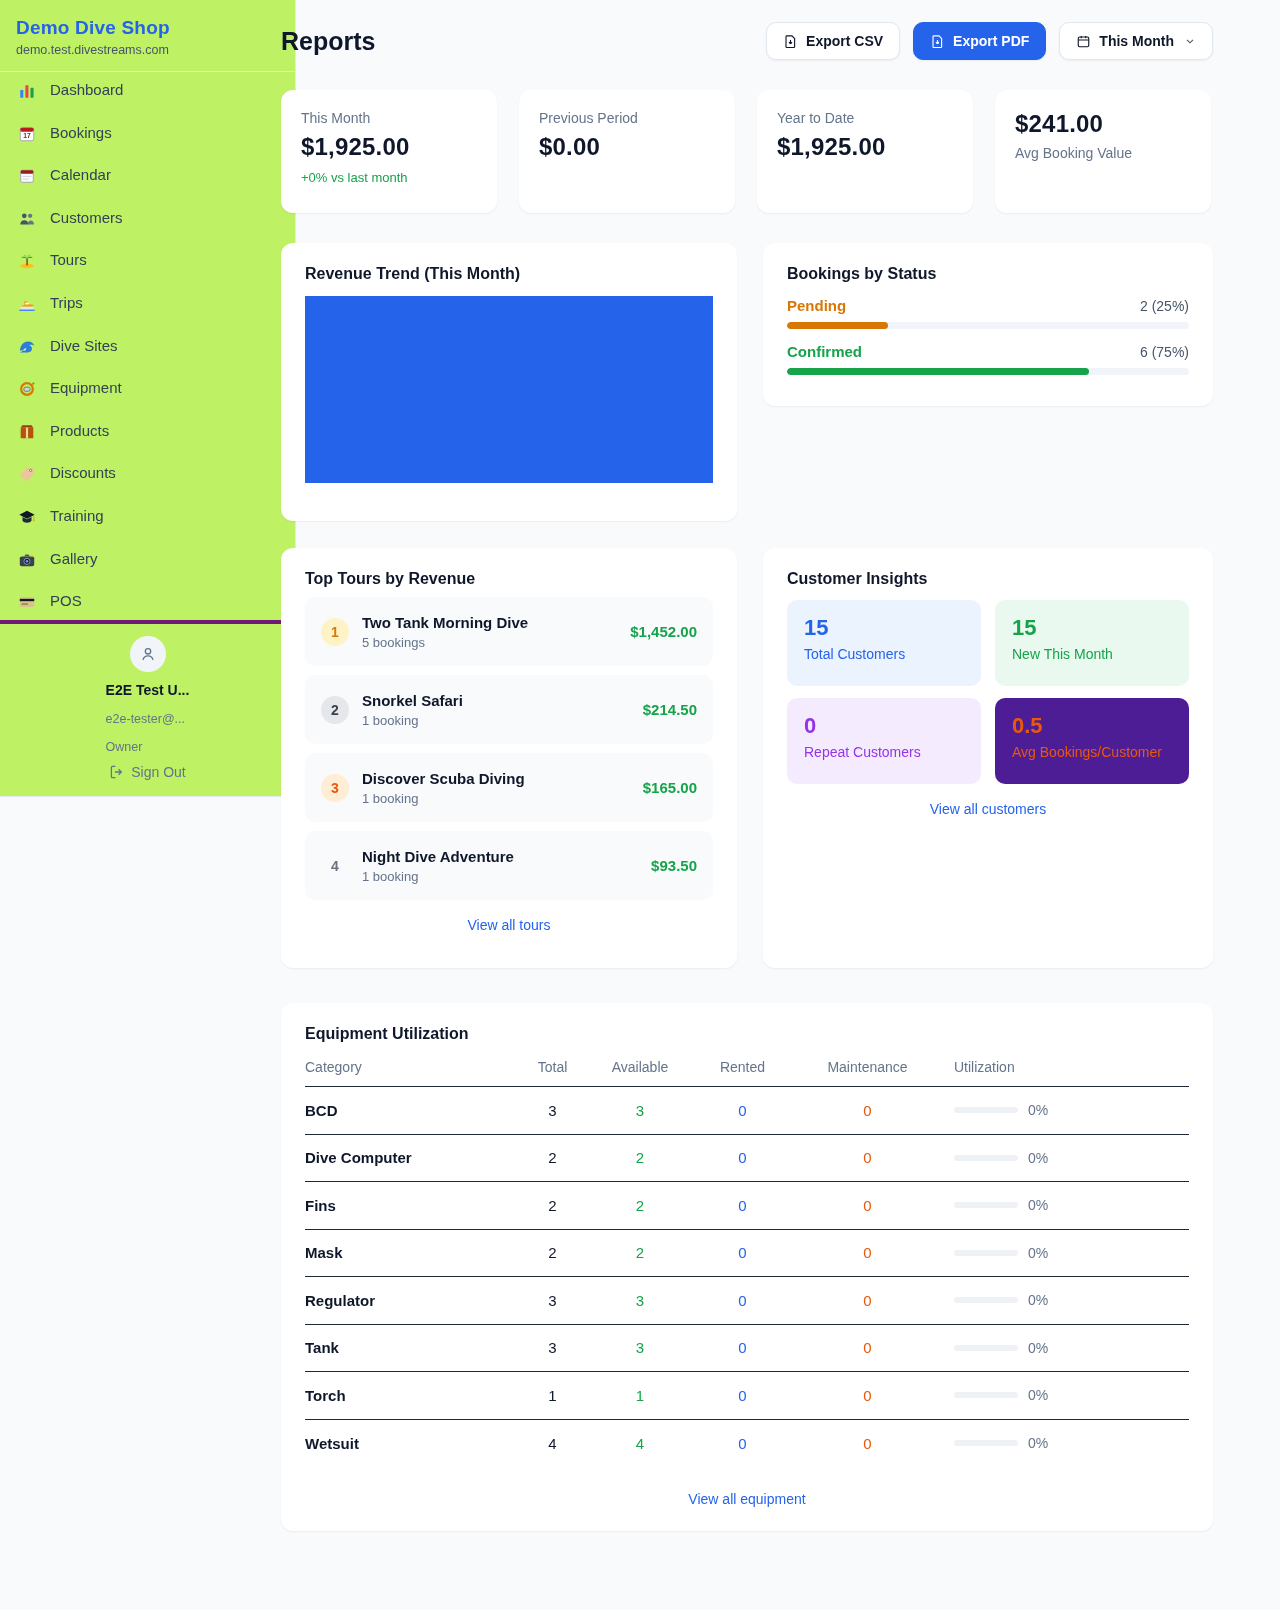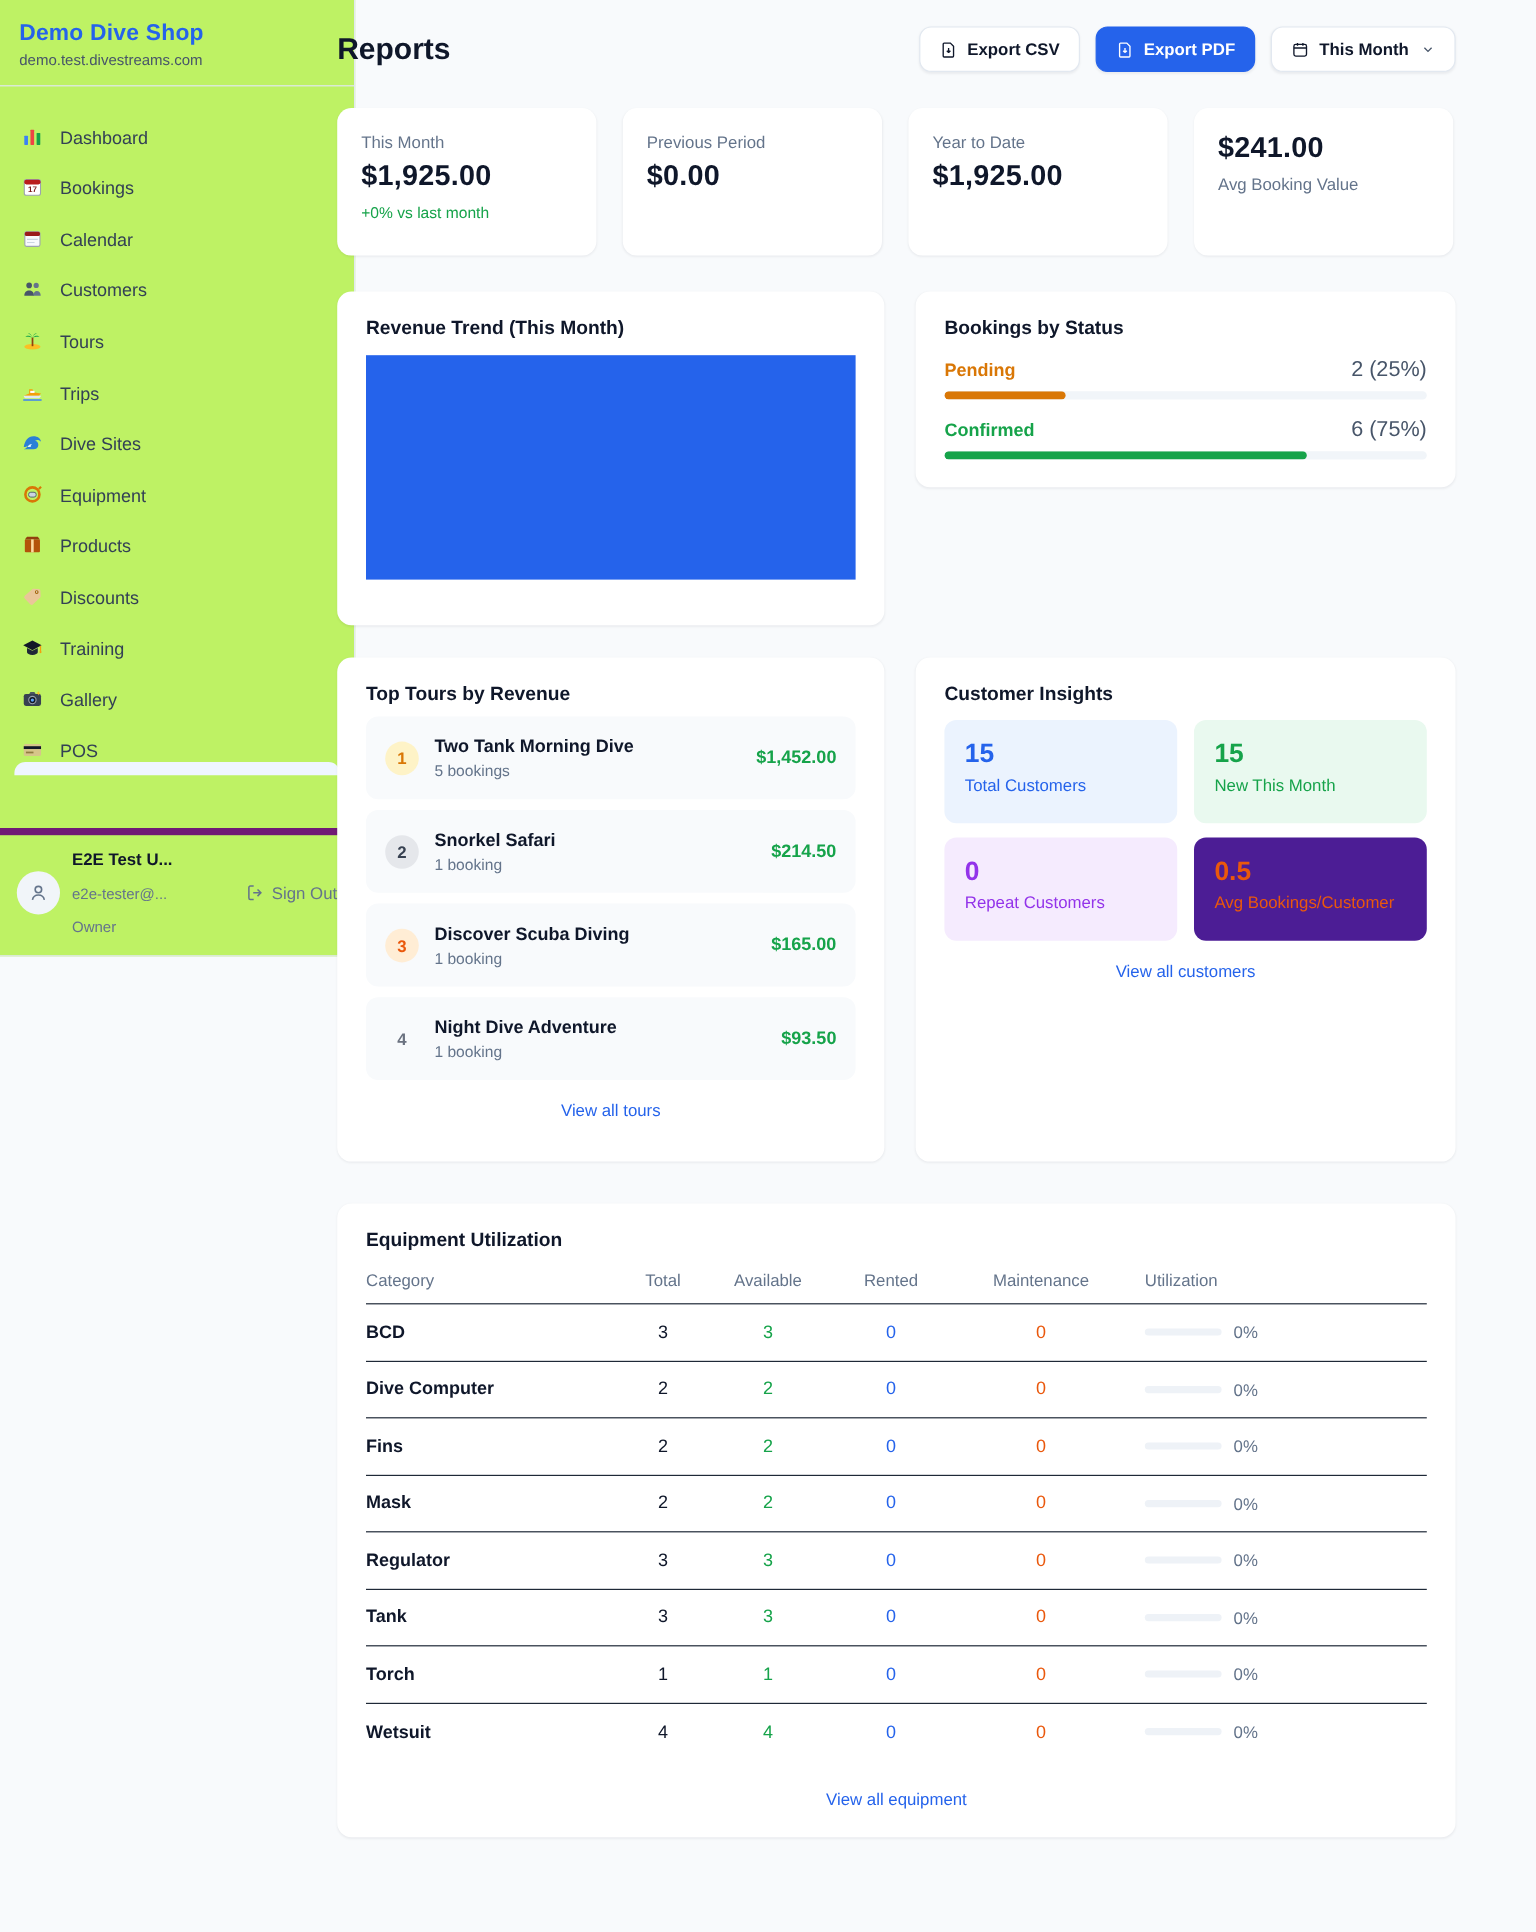--- a/index.html
+++ b/index.html
@@ -6,25 +6,25 @@
   html,body { background:#f8fafc; font-family:"Liberation Sans","DejaVu Sans",sans-serif; color:#0f172a; }
   .page { position:relative; width:1280px; height:1610px; background:#f8fafc; overflow:hidden; }
 
   
   .sidebar { position:absolute; left:0; top:0; width:296px; height:797px; background:#bef264;
              border-right:1px solid #e2e8f0; border-bottom:1px solid #e2e8f0; display:flex; flex-direction:column; }
   .sb-head { padding:17px 16px 14px 16px; border-bottom:1px solid #e2e8f0; }
   .sb-title { font-size:19px; font-weight:800; color:#2563eb; letter-spacing:.2px; }
   .sb-sub { font-size:12.5px; color:#475569; margin-top:4px; }
   .sb-nav { padding:9px 8px 0 8px; flex:1; overflow:hidden; }
-  .nav-item { display:flex; align-items:flex-end; gap:13px; height:42.6px; padding:0 9px; border-radius:8px;
+  .nav-item { display:flex; align-items:flex-start; gap:13px; height:42.6px; padding:0 9px; border-radius:8px;
               font-size:15px; color:#334155; cursor:pointer; }
   .nav-item .ico { width:20px; height:20px; display:inline-flex; align-items:center; justify-content:center; flex:0 0 20px; }
   .nav-partial { height:11px; margin:0 4px; border-radius:9px 9px 0 0; background:#eff6ff; }
-  .sb-user { border-top:6px solid #701a75; padding:12px 14px 16px 14px; display:flex; align-items:center; gap:10px; }
+  .sb-user { border-top:4px solid #701a75; padding:12px 14px 16px 14px; display:flex; align-items:center; gap:10px;flex-direction:column; }
   .avatar { width:36px; height:36px; border-radius:50%; background:#f1f5f9; display:flex; align-items:center; justify-content:center; color:#64748b; flex:0 0 36px; }
   .u-meta { flex:1; min-width:0; }
   .u-name { font-size:14px; font-weight:700; white-space:nowrap; }
   .u-mail, .u-role { font-size:12.5px; color:#64748b; margin-top:14px; white-space:nowrap; }
   .signout { display:flex; align-items:center; gap:6px; color:#64748b; font-size:14px; white-space:nowrap; cursor:pointer; }
 
   
   .main { position:absolute; left:281px; top:0; width:932px; }
   .hdr { display:flex; align-items:center; justify-content:space-between; padding-top:22px; }
   .hdr h1 { font-size:25px; font-weight:800; }
@@ -48,21 +48,21 @@
   .stat.reverse .lbl { margin-top:7px; }
 
   
   .row2 { display:flex; gap:26px; margin-top:30px; align-items:flex-start; }
   .rev-card { width:456px; height:278px; padding:22px 24px; }
   .rev-chart { margin-top:13px; width:408px; height:187px; }
   .status-card { width:450px; height:163px; padding:22px 24px; }
   .st-row { margin-top:14px; }
   .st-line { display:flex; justify-content:space-between; align-items:baseline; }
   .st-label { font-size:15px; font-weight:700; }
-  .st-val { font-size:18px; color:#475569; }
+  .st-val { font-size:14px; color:#475569; }
   .track { margin-top:8px; height:7px; border-radius:4px; background:#f1f5f9; overflow:hidden; }
   .fill { height:100%; border-radius:4px; }
 
   
   .row3 { display:flex; gap:26px; margin-top:27px; align-items:stretch; }
   .tours-card { width:456px; height:420px; padding:22px 24px; }
   .tour-item { display:flex; align-items:center; gap:13px; background:#f8fafc; border-radius:10px;
                height:69px; padding:0 16px; margin-top:9px; cursor:pointer; }
   .tour-item:first-of-type { margin-top:12px; }
   .rank { width:28px; height:28px; border-radius:50%; display:flex; align-items:center; justify-content:center;

